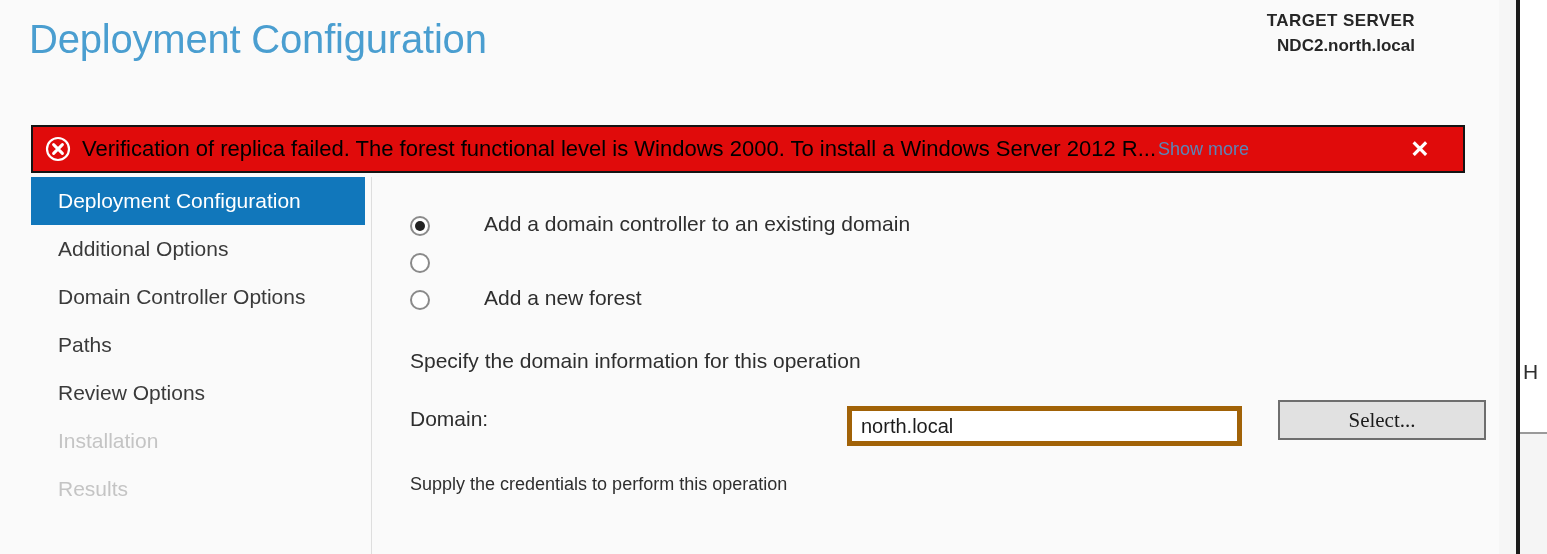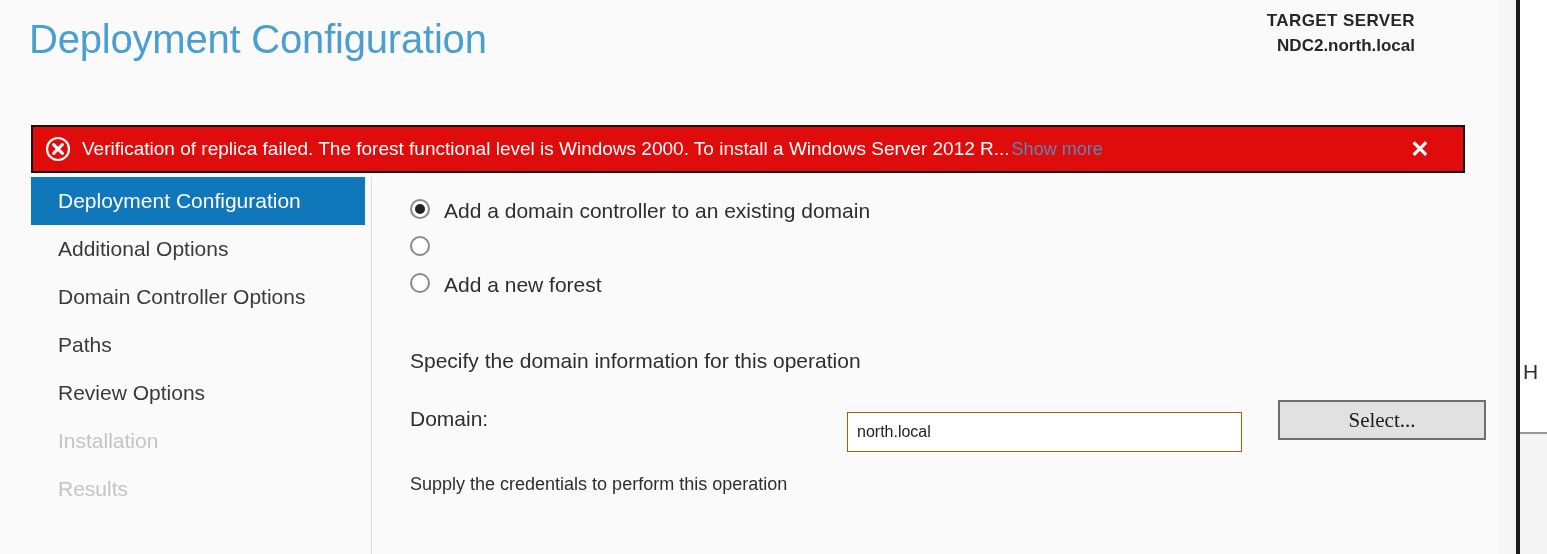--- a/index.html
+++ b/index.html
@@ -72,22 +72,22 @@
     padding: 0 8px 0 12px;
   }
   .notif-icon {
     flex: 0 0 auto;
     width: 26px; height: 26px;
     margin-right: 11px;
     display: block;
   }
   .notif-text {
     flex: 0 1 auto;
-    font-size: 19px;
-    color: #ffffff;
+    font-size: 22px;
+    color: #000000;
     white-space: nowrap;
     overflow: hidden;
   }
   .notif-showmore {
     flex: 0 0 auto;
     font-size: 18px;
     color: #5a86b8;
     margin-left: 2px;
     cursor: pointer;
     white-space: nowrap;
@@ -153,23 +153,24 @@
     right: 0; bottom: 0;
   }
   .section-label {
     font-size: 21px;
     color: #2e2e2e;
     white-space: nowrap;
   }
   .radio-group { margin-top: 22px; }
   .radio-row {
     display: flex;
-    align-items: flex-start;
+    align-items: flex-end;
     height: 37px;
     cursor: pointer;
+    gap: 40px;
   }
   .radio-mark {
     flex: 0 0 auto;
     width: 20px; height: 20px;
     border: 2px solid #8a8a8a;
     border-radius: 50%;
     background: #ffffff;
     margin-right: 14px;
     position: relative;
   }
@@ -195,26 +196,26 @@
   }
   .field-label {
     position: absolute;
     left: 0; top: 7px;
     font-size: 21px;
     color: #2e2e2e;
     white-space: nowrap;
   }
   .domain-input {
     position: absolute;
-    left: 437px; top: 12px;
+    left: 437px; top: 6px;
     width: 395px; height: 40px;
-    border: 1px solid #a16207;
+    border: 5px solid #a16207;
     background: #ffffff;
     font-family: "Liberation Sans", sans-serif;
-    font-size: 16px;
+    font-size: 20px;
     color: #1c1c1c;
     padding: 0 9px;
     outline: none;
   }
   .select-button {
     position: absolute;
     left: 868px; top: 0;
     width: 208px; height: 40px;
     border: 2px solid #6e6e6e;
     background: #e1e1e1;

